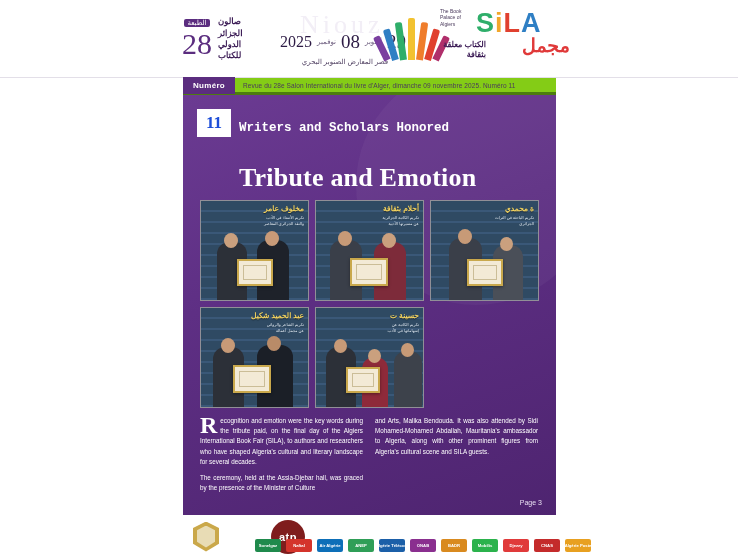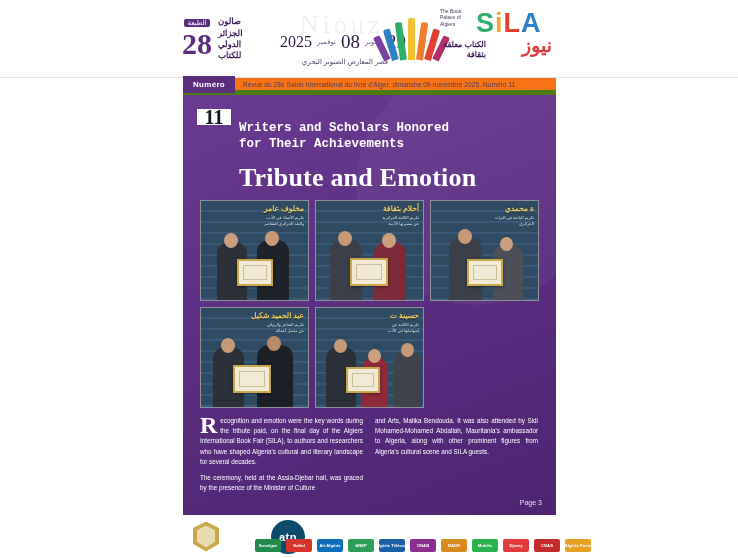--- a/index.html
+++ b/index.html
@@ -22,21 +22,21 @@
     background: #ffffff;
     border-bottom: 1px solid #e3dfe8;
   }
   .logo-arabic {
     position: absolute; left: 182px; top: 6px;
     width: 120px; height: 66px;
     display: flex; align-items: center; gap: 6px;
   }
   .logo-num {
     font-family: "Liberation Serif", serif;
-    font-size: 30px; font-weight: bold; color: #5b2d7f;
+    font-size: 30px; font-weight: normal; color: #5b2d7f;
     line-height: 1;
   }
   .logo-num-sub {
     font-size: 7px; color: #5b2d7f; text-align: center;
     background: #5b2d7f; color: #fff; border-radius: 2px;
     padding: 0 3px; margin-bottom: 2px;
   }
   .logo-ar-lines {
     display: flex; flex-direction: column; align-items: flex-end;
     font-size: 8.5px; color: #3b1b55; line-height: 1.35; font-weight: bold;
@@ -94,23 +94,23 @@
   
   .wm {
     position:absolute; top:10px; left:300px; font-size:26px; color:#f2eef6;
     font-family:"Liberation Serif", serif; letter-spacing:4px; z-index:0;
   }
 
   
   .numero-strip {
     position: absolute; top: 78px; left: 183px;
     width: 373px; height: 17px;
-    background: #f97316;
+    background: #84cc16;
     display: flex; align-items: center;
-    border-bottom: 5px solid #4d7c0f;
+    border-bottom: 3px solid #4d7c0f;
   }
   .numero-badge {
     background: #5b2d7f; color: #fff;
     font-size: 8px; font-weight: bold;
     padding: 3px 10px; height: 17px; display:flex; align-items:center;
     letter-spacing: .3px;
   }
   .numero-text {
     font-size: 6.5px; color: #4a3a5c; padding-left: 8px; letter-spacing:.1px;
   }
@@ -123,25 +123,25 @@
     overflow: hidden;
   }
   .body-panel:before {
     content:""; position:absolute; right:-40px; top:-30px;
     width: 240px; height: 240px; border-radius: 50%;
     background: rgba(255,255,255,0.04);
   }
 
   .issue-tab {
     position: absolute; left: 14px; top: 14px;
-    width: 34px; height: 16px;
+    width: 34px; height: 28px;
     background: #ffffff;
     display: flex; align-items: center; justify-content: center;
     font-family: "Liberation Serif", serif;
-    font-size: 20px; font-weight: bold; color: #0f172a;
+    font-size: 17px; font-weight: bold; color: #1d4ed8;
   }
 
   .kicker {
     position: absolute; left: 56px; top: 26px; width: 300px;
     color: #ffffff;
     font-size: 12.5px; font-weight: bold; line-height: 1.25; font-family: Liberation Mono, monospace;
   }
   .headline {
     position: absolute; left: 56px; top: 68px; width: 310px;
     color: #ffffff;
@@ -224,21 +224,21 @@
     position: relative;
   }
   .crest:after{
     content:""; position:absolute; inset:4px;
     background:#e8dcb5;
     clip-path: polygon(50% 0, 100% 22%, 100% 74%, 50% 100%, 0 74%, 0 22%);
   }
   .atp {
     position:absolute; left: 88px; top: 5px;
     width: 34px; height:34px; border-radius:50%;
-    background:#0c4a6e; color:#fff; display:flex; align-items:center; justify-content:center;
+    background:#7f1d1d; color:#fff; display:flex; align-items:center; justify-content:center;
     font-size:11px; font-weight:bold; letter-spacing:.5px;
   }
   .sponsors {
     position:absolute; left: 72px; top: 24px; width: 290px;
     display:flex; align-items:center; gap: 5px;
   }
   .sp {
     height: 13px; min-width: 26px; border-radius: 2px;
     display:flex; align-items:center; justify-content:center;
     font-size:4.2px; color:#fff; font-weight:bold; padding: 0 2px;
@@ -295,35 +295,34 @@
       <div class="bar" style="left:52px; height:26px; background:#b02f6b; transform:rotate(26deg);"></div>
     </div>
     <div class="fan-text">الكتاب معلقة بثقافة</div>
     <div class="fan-side">The Book Palace of Algiers</div>
 
     <div class="sila-logo">
       <span class="sila-word">
         <span style="color:#2fae6a">S</span><span style="color:#f2a72b">i</span><span style="color:#e0402f">L</span><span style="color:#2f7fc4">A</span>
       </span>
     </div>
-    <div class="niouz">نيوز</div>
+    <div class="niouz">مجمل</div>
   </div>
 
   <div class="numero-strip">
     <div class="numero-badge">Numéro</div>
     <div class="numero-text">Revue du 28e Salon International du livre d'Alger, dimanche 09 novembre 2025. Numéro 11</div>
   </div>
 
   <div class="body-panel">
 
     <div class="issue-tab">11</div>
 
     <div class="kicker">
       <div>Writers and Scholars Honored</div>
-      <div>for Their Achievements</div>
     </div>
 
     <div class="headline">Tribute and Emotion</div>
 
     <div class="grid">
 
       <div class="photo">
         <div class="backdrop"></div>
         <div class="banner-txt">مخلوف عامر</div>
         <div class="side-txt">تكريم الأستاذ في الأدب والنقد الجزائري المعاصر</div>

